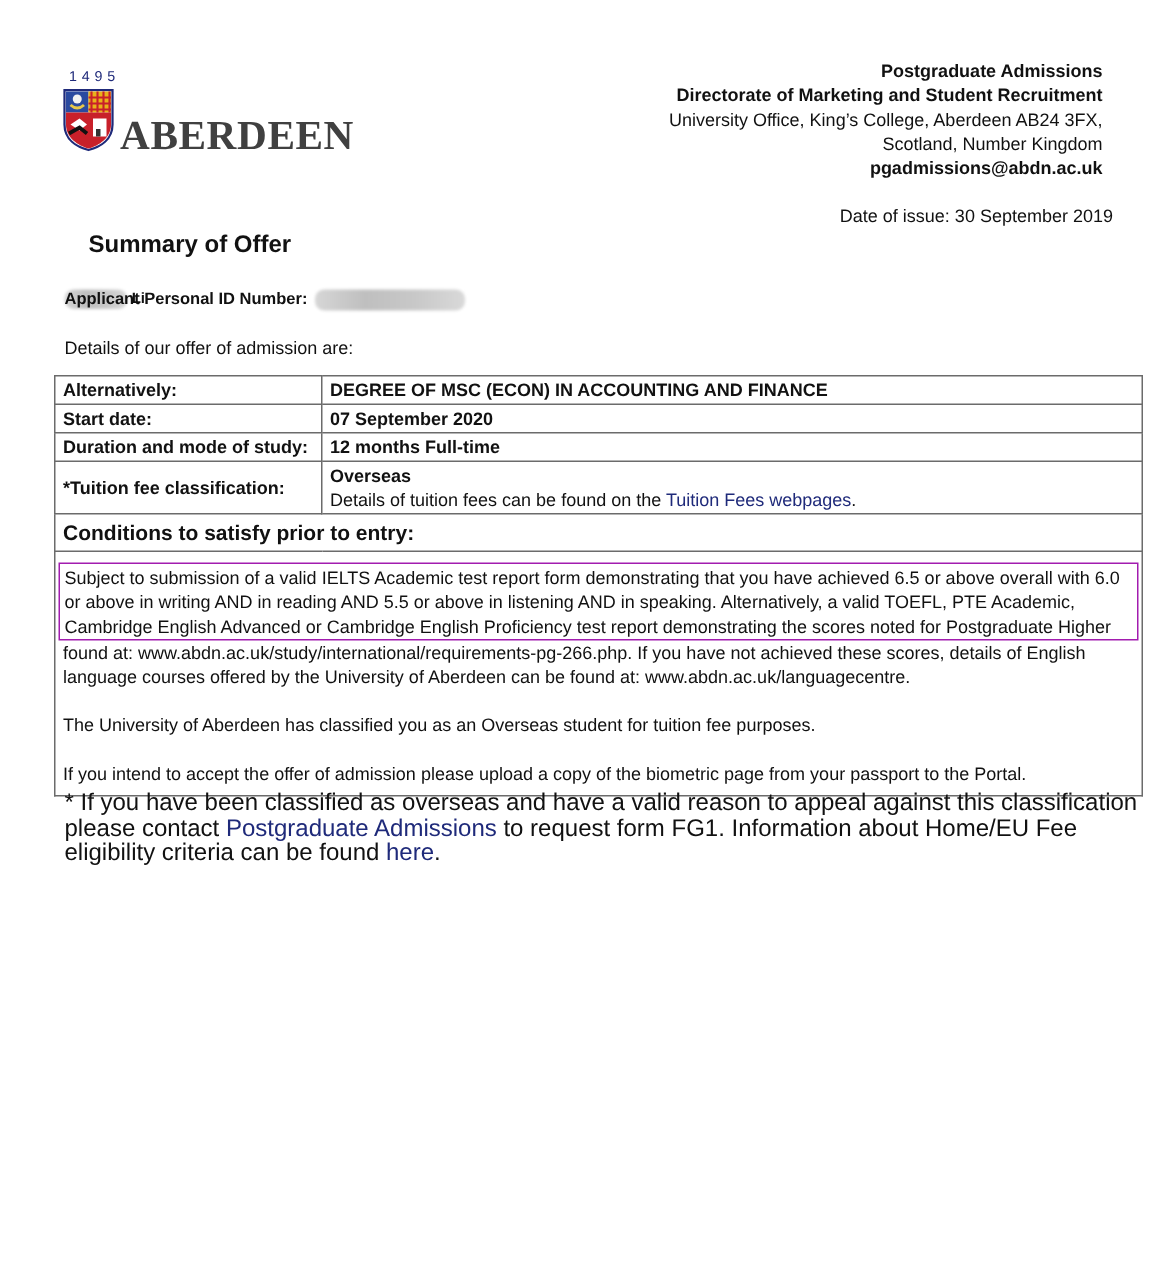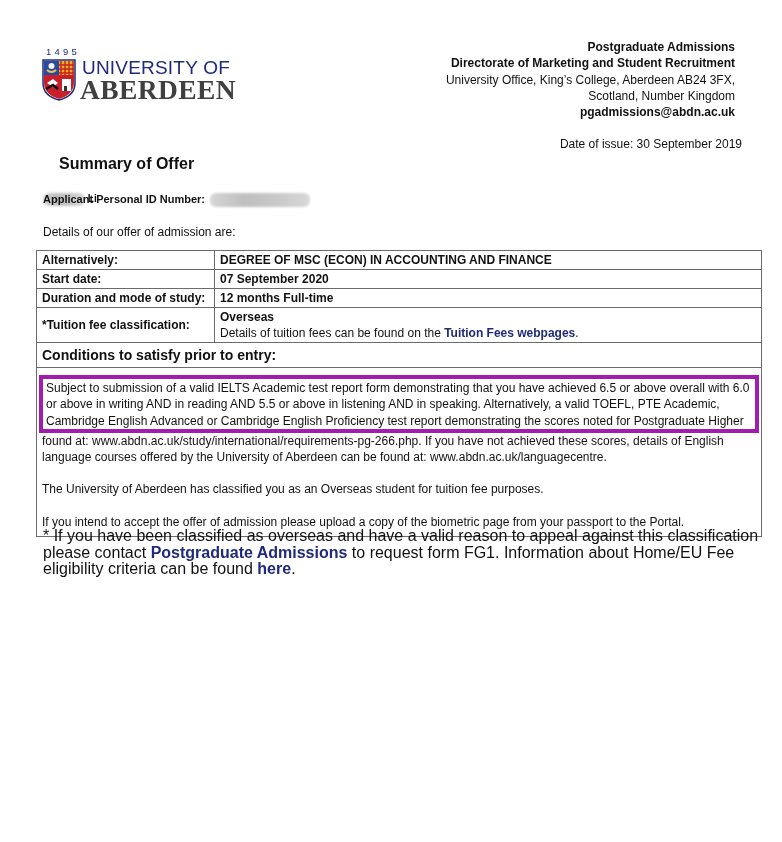--- a/index.html
+++ b/index.html
@@ -17,24 +17,24 @@
   .title { left:43px; top:155px; font-size:16px; font-weight:bold;margin-left:16px; }
   .name-row { left:43px; top:193px; font-size:10px; font-weight:bold; height:16px; }
   .blur { display:inline-block; background:linear-gradient(90deg,#d6d6d6,#bfbfbf,#c8c8c8,#d9d9d9); filter:blur(1.2px); border-radius:6px; vertical-align:middle; }
   .id-row { left:43px; top:193px; font-size:11px; font-weight:bold; }
   .intro { left:43px; top:225px; font-size:12px; }
   table.offer { position:absolute; left:36px; top:250px; width:726px; border-collapse:collapse; font-size:12px; }
   table.offer td { border:1px solid #6b6b6b; padding:1px 5px; vertical-align:middle; }
   table.offer td.k { width:167px; font-weight:bold; height:16px; }
   table.offer td.v { font-weight:bold; }
   .norm { font-weight:normal; }
-  .link { color:#1f2a7a; font-weight:bold; }
+  .link { color:#1f2a7a; font-weight:normal; }
   .cond-h { font-size:14px; font-weight:bold; padding:3px 5px !important; height:18px; }
   .cond-body { font-size:12px; line-height:16.3px; padding:7px 5px 6px 5px !important; }
-  .hl { border:4px solid #a21caf; margin:0 -3px; padding:1px 3px 0 3px; }
+  .hl { border:1px solid #a21caf; margin:0 -3px; padding:1px 3px 0 3px; }
   .para { margin:0; }
   .gap { height:16px; }
   .foot { left:43px; top:528px; width:720px; font-size:16px; line-height:16.5px; }
 </style>
 </head>
 <body>
 
 <div class="abs logo">
   <span class="year">1495</span>
   <svg class="crest" viewBox="0 0 34 42">
@@ -43,21 +43,20 @@
     <circle cx="9.5" cy="7" r="3" fill="#f2f2f2"></circle>
     <path d="M5 11 Q9.5 15 14 11" stroke="#e8c84a" stroke-width="2" fill="none"></path>
     <rect x="17" y="2" width="15" height="14" fill="#e8b21a"></rect>
     <path d="M19 2 V16 M23 2 V16 M27 2 V16 M31 2 V16 M17 6 H32 M17 10 H32 M17 14 H32" stroke="#c8202a" stroke-width="1.4"></path>
     <path d="M2 16 H32 V24 C32 33 24 38 17 40 C10 38 2 33 2 24 Z" fill="#c8202a"></path>
     <path d="M5 24 L11 20 L16 24 L11 28 Z" fill="#fff"></path>
     <path d="M4 30 L11 26 L16 30" stroke="#111" stroke-width="2.5" fill="none"></path>
     <rect x="20" y="20" width="9" height="12" fill="#fff"></rect>
     <rect x="22" y="27" width="3" height="5" fill="#333"></rect>
   </svg>
-  <span class="l1">UNIVERSITY OF</span>
   <span class="l2">ABERDEEN</span>
 </div>
 
 <div class="abs addr">
   <div class="b">Postgraduate Admissions</div>
   <div class="b">Directorate of Marketing and Student Recruitment</div>
   <div>University Office, King’s College, Aberdeen AB24 3FX,</div>
   <div>Scotland, Number Kingdom</div>
   <div class="b">pgadmissions@abdn.ac.uk</div>
 </div>

